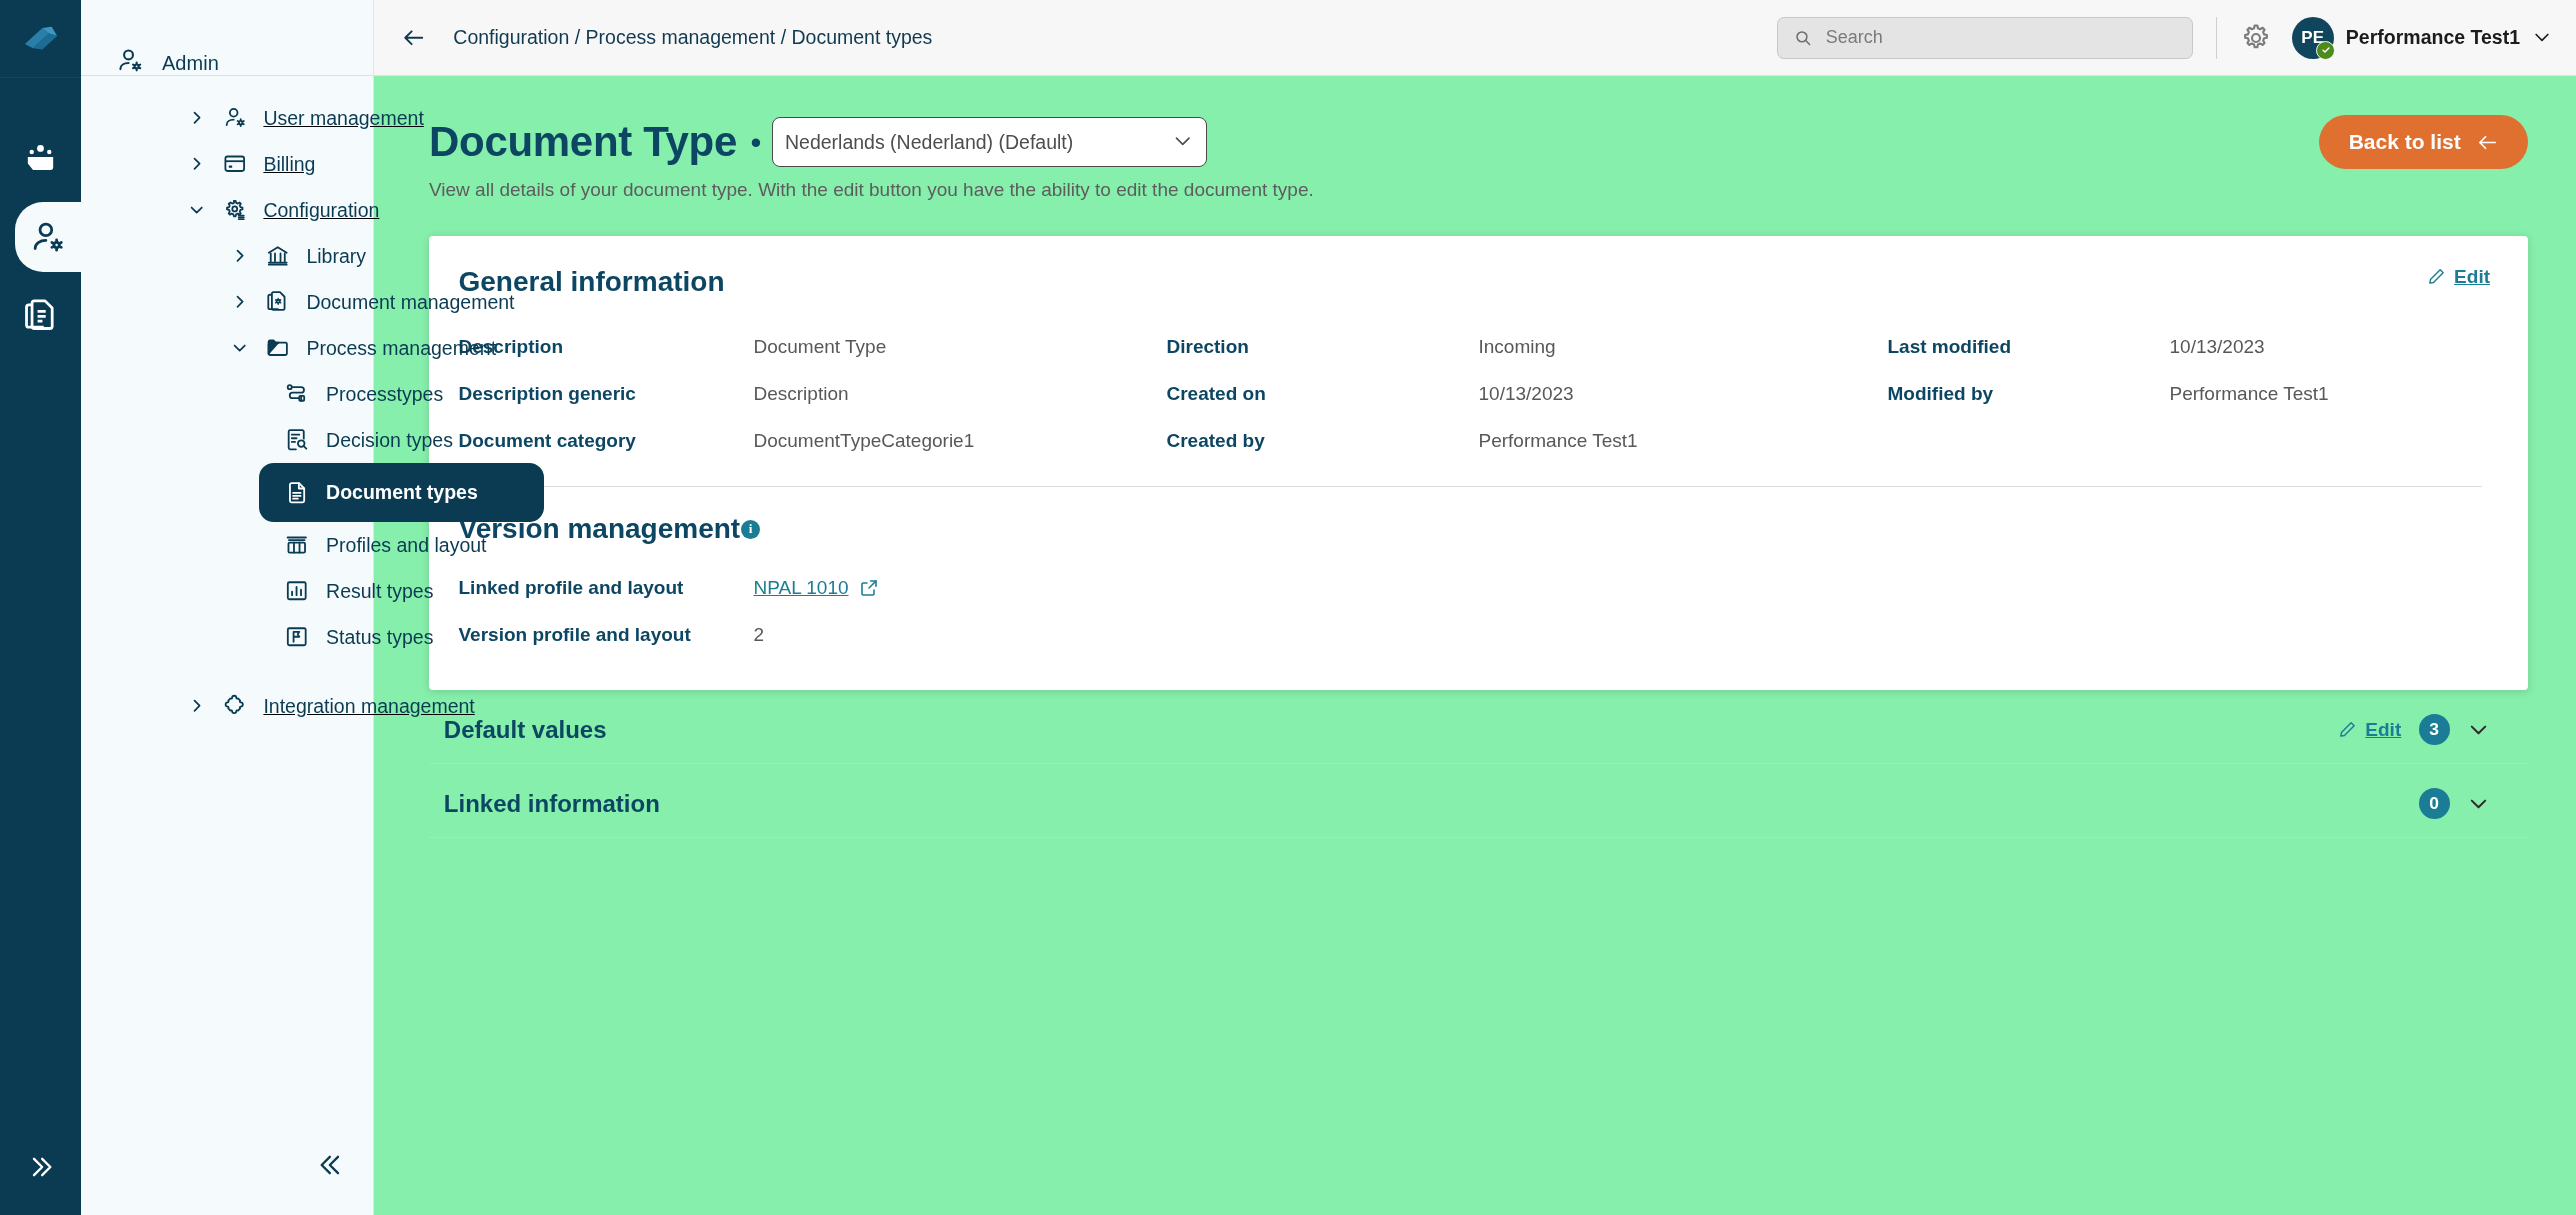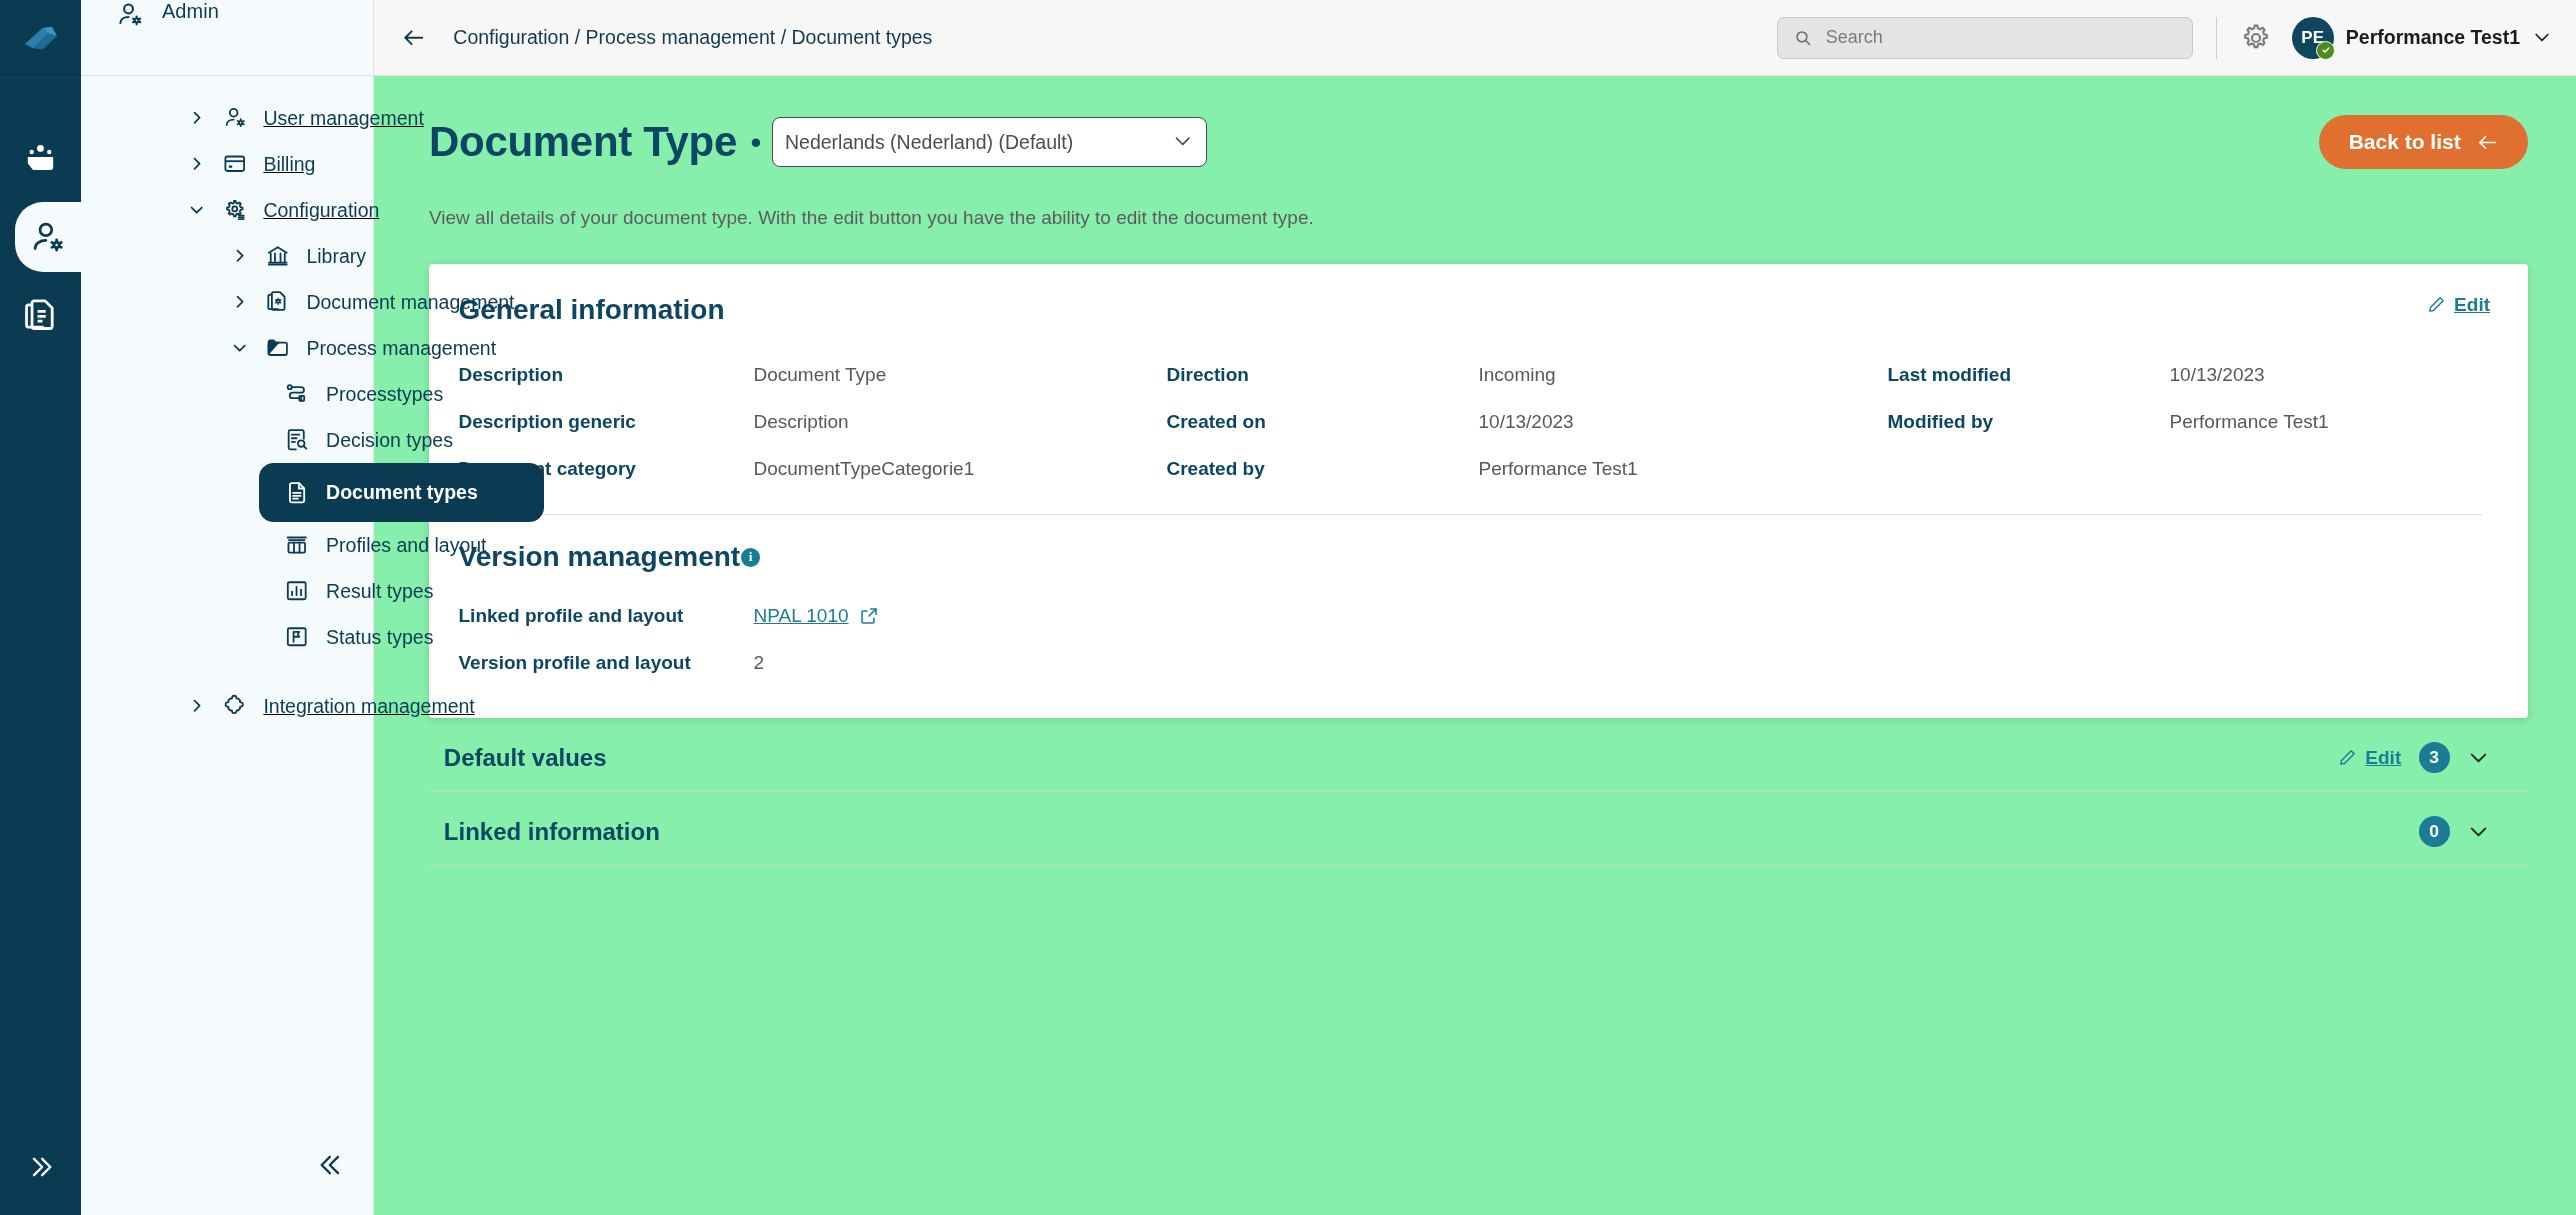--- a/index.html
+++ b/index.html
@@ -79,21 +79,21 @@
     flex: 0 0 292px;
     background: #f5fafd;
     display: flex;
     flex-direction: column;
     position: relative;
     border-right: 0.7px solid #dfe5e9;
   }
   .sidebar-header {
     height: 76px;
     display: flex;
-    align-items: flex-start;
+    align-items: flex-end;
     padding-left: 34px;
     border-bottom: 1.3px solid #cfe6ec;
     box-sizing: border-box;
   }
   .sidebar-header .sh-label {
     font-size: 20px;
     color: #0b3b52;
     margin-left: 17.4px;
     letter-spacing: 0.1px;
   }
@@ -303,21 +303,21 @@
     font-family: "Liberation Sans", sans-serif;
     display: flex;
     align-items: center;
     gap: 14.8px;
     cursor: pointer;
     white-space: nowrap;
   }
   .subtitle {
     font-size: 19px;
     color: #5d5d5d;
-    margin-top: 38px;
+    margin-top: 10px;
   }
 
   
   .card {
     margin-top: 35px;
     background: #ffffff;
     border-radius: 4px;
     box-shadow: 0 1.3px 8px rgba(0,0,0,.14);
     padding: 29.5px 38px 32px 29.5px;
     box-sizing: border-box;

